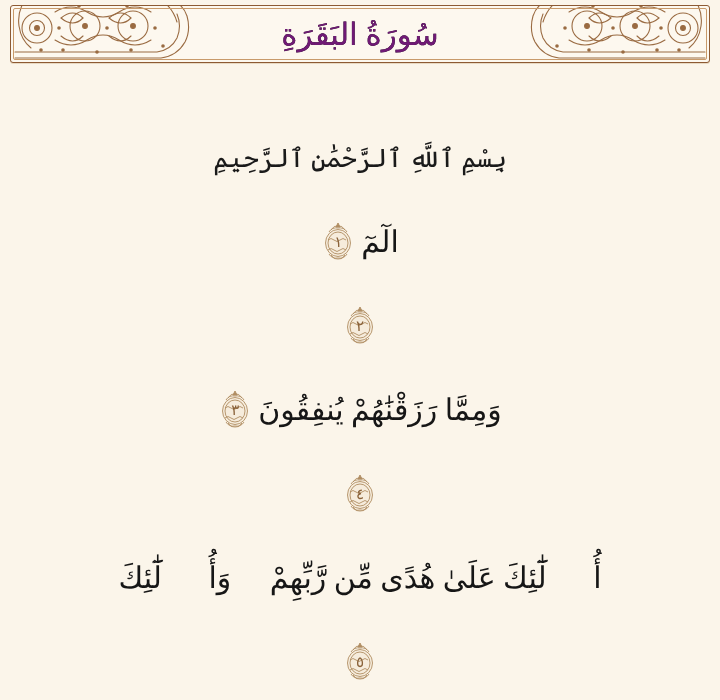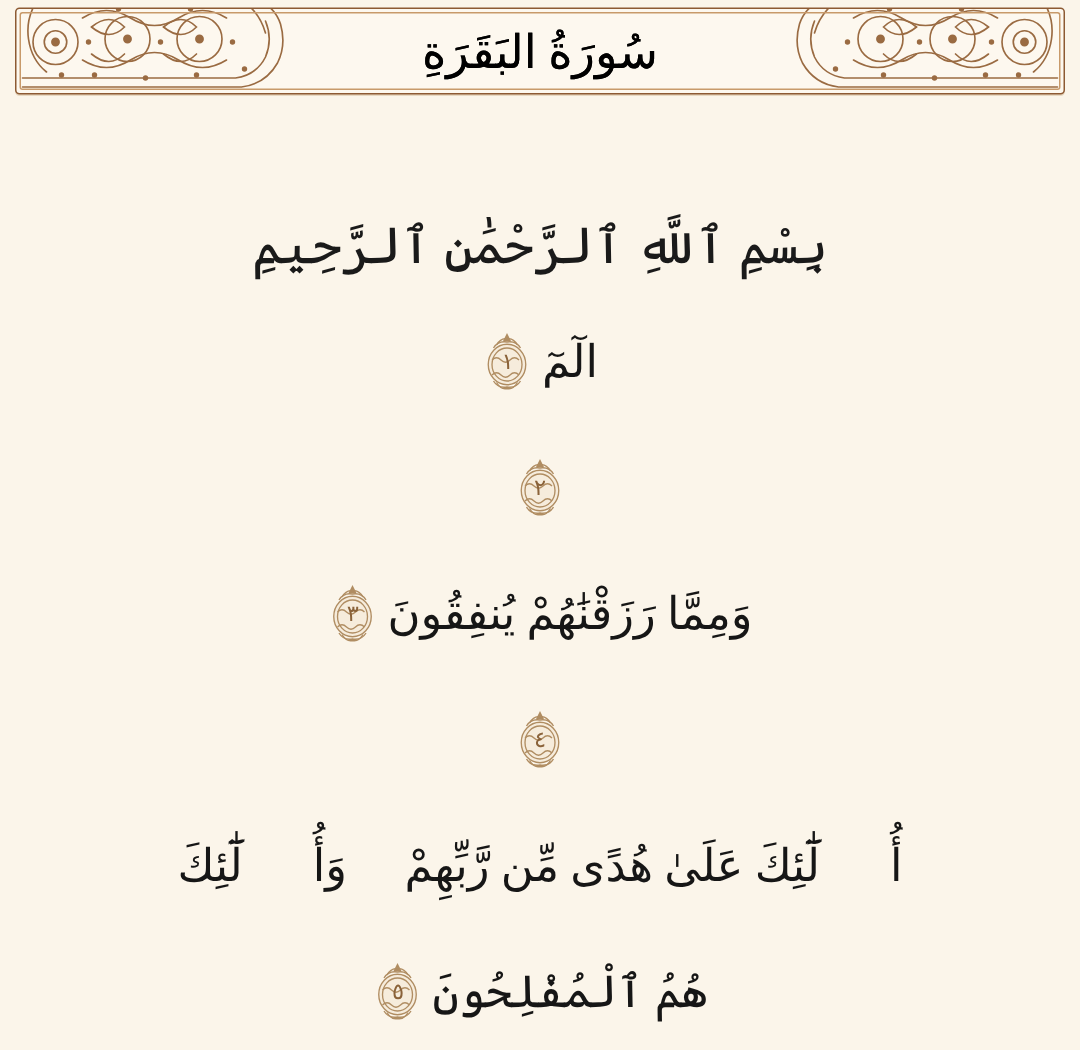--- a/index.html
+++ b/index.html
@@ -52,21 +52,21 @@
   .orn-right { right: 0; transform: scaleX(-1); }
 
   .surah-title {
     position: absolute;
     left: 0; right: 0; top: 0;
     height: 56px;
     display: flex;
     align-items: center;
     justify-content: center;
     font-size: 31px;
-    color: #000000;
+    color: #701a75;
     letter-spacing: 0;
     z-index: 4;
     text-shadow: 0 0 0.4px #141414;
     white-space: nowrap;
   }
 
   
   .mushaf {
     position: absolute;
     top: 70px;
@@ -74,21 +74,21 @@
     width: 720px;
     height: 630px;
   }
 
   .basmala {
     position: absolute;
     top: 68px;
     left: 0;
     width: 720px;
     text-align: center;
-    font-size: 34px;
+    font-size: 26px;
     color: #1a1a1a;
     white-space: nowrap;
   }
 
   .ayah-lines {
     position: absolute;
     top: 125px;
     left: 0;
     width: 720px;
   }
@@ -292,21 +292,20 @@
     <path d="M7 28 q3 -3 6 0 q3 3 6 0 q3 -3 6 0"></path>
   </g>
 </svg>
             <span class="ayah-num">٤</span>
           </span>
         </div>
       <div class="qline line-5">
           <span class="qtext">أُو۟لَٰٓئِكَ عَلَىٰ هُدًى مِّن رَّبِّهِمْ ۖ وَأُو۟لَٰٓئِكَ</span>
         </div>
       <div class="qline line-6">
-          <span class="qtext">هُمُ ٱلْمُفْلِحُونَ</span>
           <span class="ayah-mark">
 <svg width="34" height="40" viewBox="0 0 34 40" xmlns="http://www.w3.org/2000/svg">
   <g fill="none" stroke="#b08d62" stroke-width="0.9">
     <ellipse cx="17" cy="21" rx="12.5" ry="13.5" fill="#f6ecdc"></ellipse>
     <ellipse cx="17" cy="21" rx="10" ry="11"></ellipse>
     <path d="M8 10 Q11 5 17 6 Q23 5 26 10"></path>
     <path d="M10 8 Q13 3 17 4 Q21 3 24 8"></path>
     <path d="M17 1 L15 5 L19 5 Z" fill="#b08d62"></path>
     <path d="M8 32 Q11 37 17 36 Q23 37 26 32"></path>
     <path d="M10 33 Q13 38 17 37 Q21 38 24 33"></path>

